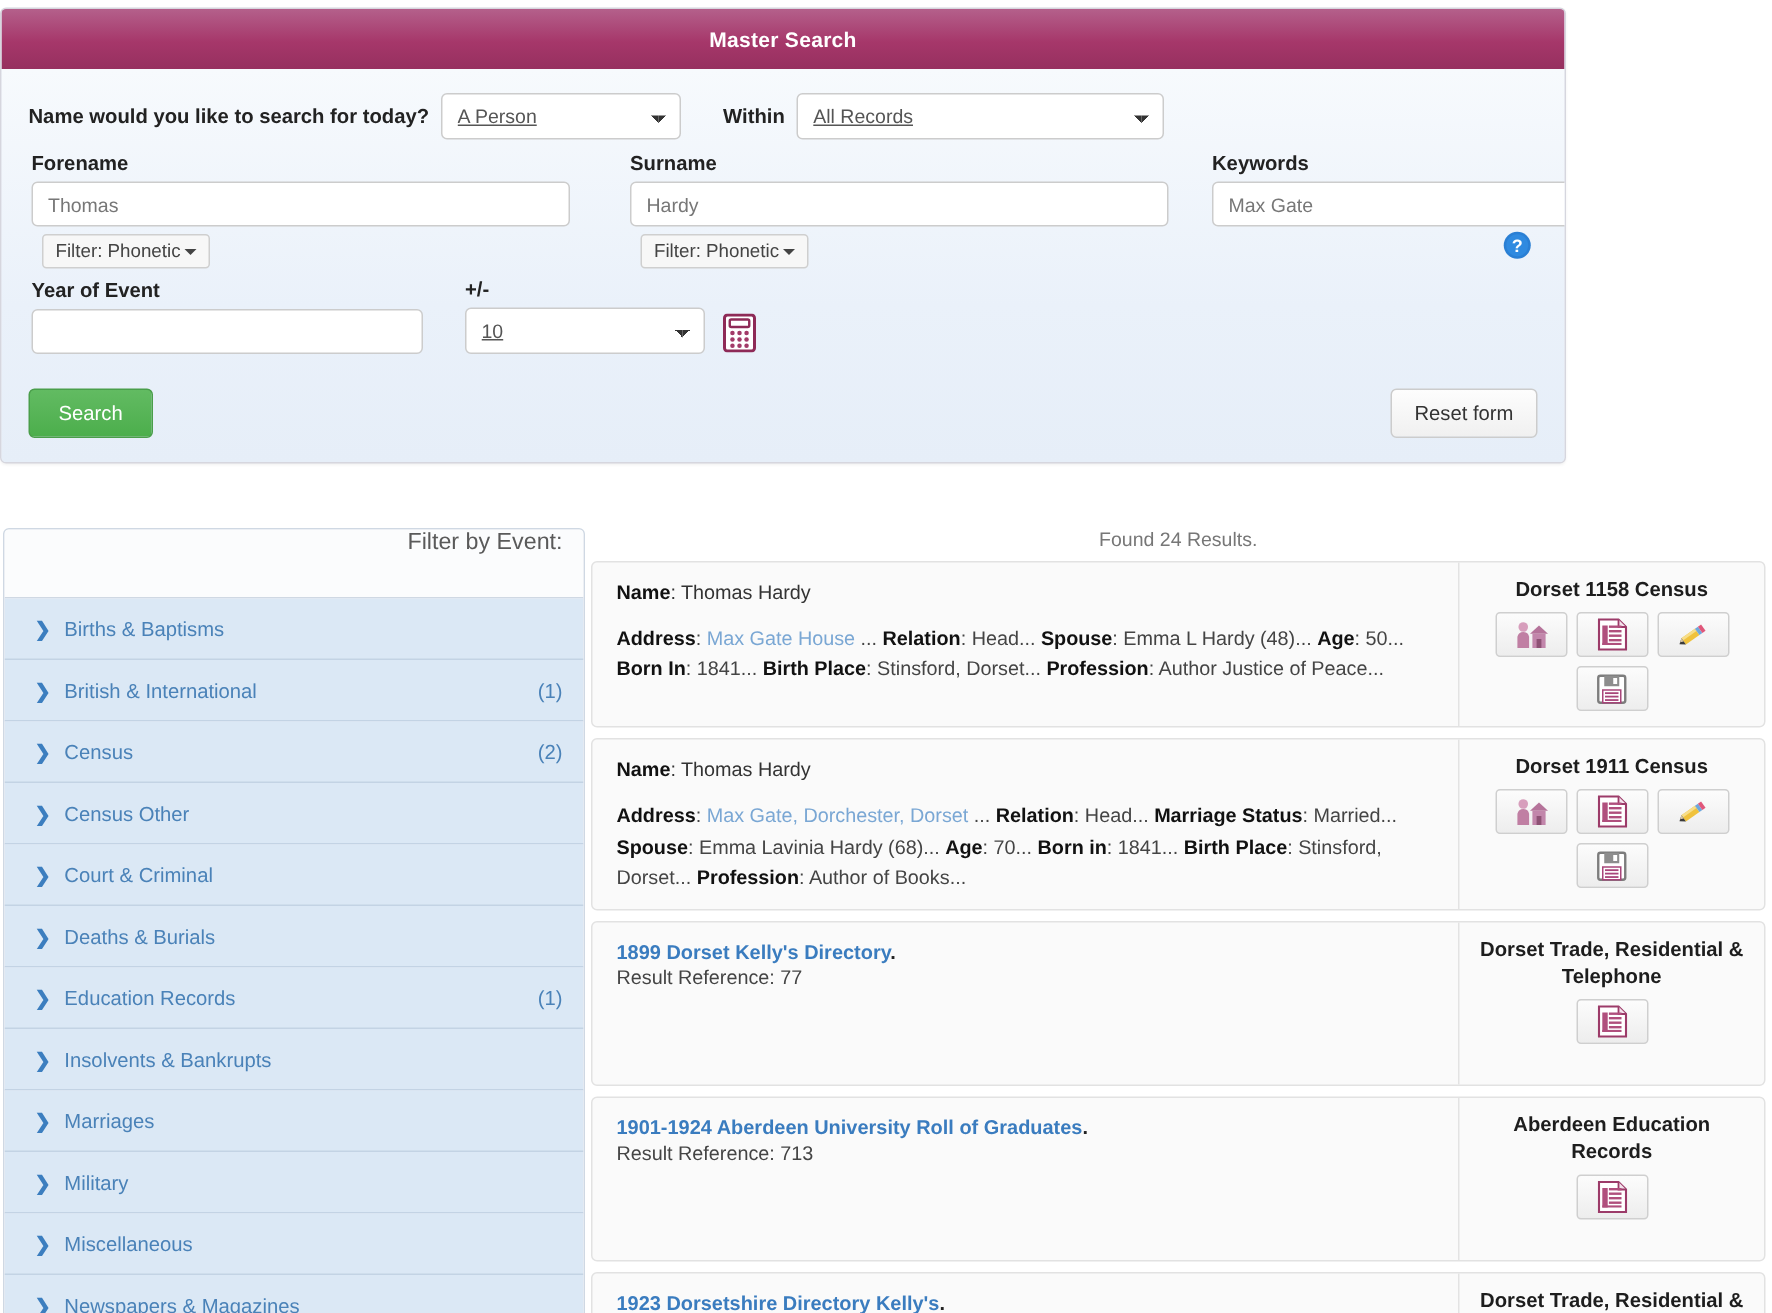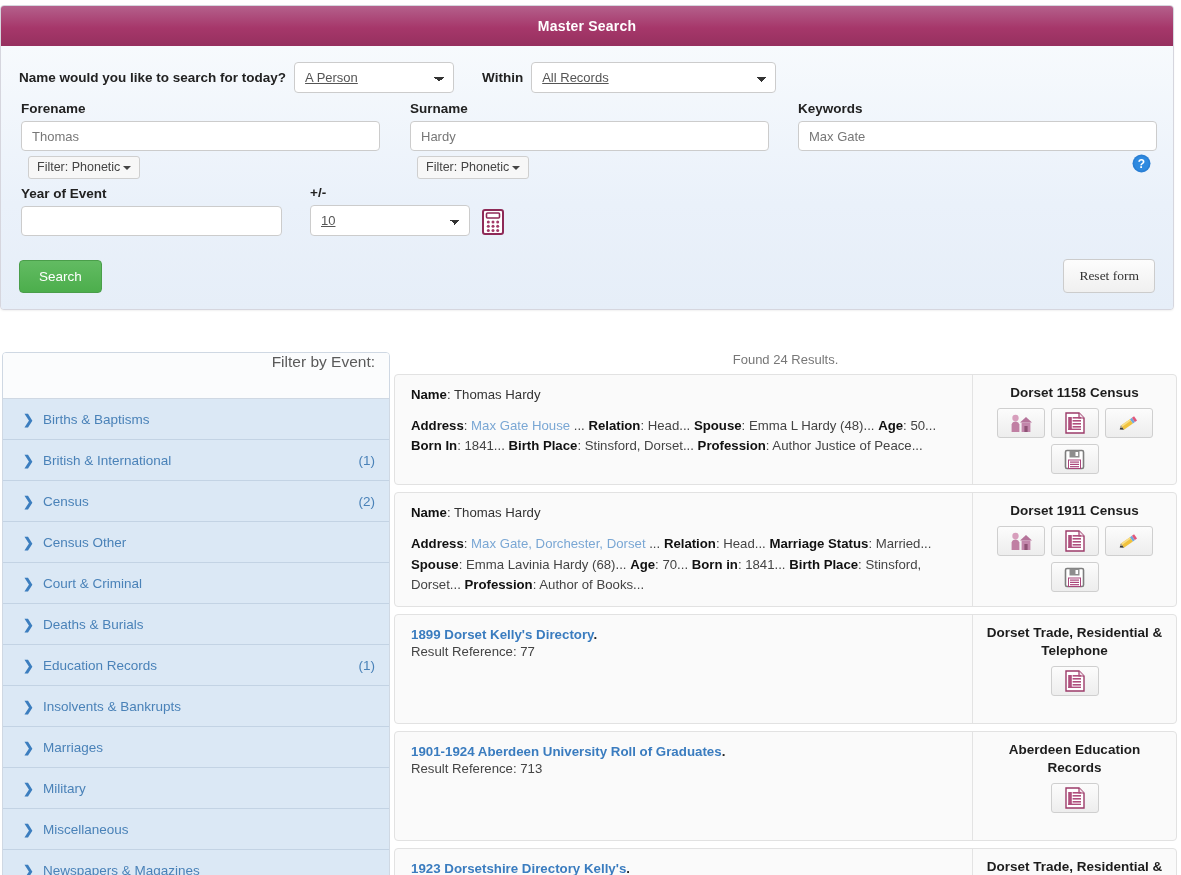--- a/index.html
+++ b/index.html
@@ -10,21 +10,21 @@
     font-family: "Liberation Sans", sans-serif;
     font-size: 13px;
     color: #333333;
     overflow: hidden;
   }
 
   
   #search-panel {
     position: absolute;
     left: 0; top: 5px;
-    width: 1174px;
+    width: 1044px;
     border: 1px solid #d6d6de;
     border-radius: 4px;
     background: #eef3fa;
     overflow: hidden;
     box-shadow: 0 1px 2px rgba(0,0,0,.06);
   }
   #panel-header {
     height: 40px;
     background: linear-gradient(to bottom, #b4608b 0%, #a6376a 55%, #96305f 100%);
     color: #ffffff;
@@ -89,21 +89,21 @@
     padding: 0 10px;
     font-family: "Liberation Sans", sans-serif;
     font-size: 13px;
     color: #777;
   }
   .txt::placeholder { color: #888; }
   #forename-field { width: 359px; }
   #surname-field  { width: 359px; }
   #keywords-field { width: 359px; }
   .col-fore { margin-left: 2px; }
-  .col-sur  { margin-left: 30px; }
+  .col-sur  { margin-left: 40px; }
   .col-key  { margin-left: 29px; }
 
   .filter-btn {
     margin-top: 5px;
     align-self: flex-start;
     margin-left: 7px;
     background: #f7f7f7;
     border: 1px solid #cfcfcf;
     border-radius: 3px;
     font-size: 12.5px;
@@ -159,21 +159,21 @@
   }
   #reset-button {
     margin-left: auto;
     background: linear-gradient(to bottom,#fdfdfd 0%, #f0f0f0 100%);
     border: 1px solid #cccccc;
     border-radius: 4px;
     color: #333;
     font-size: 13.5px;
     padding: 8px 15px;
     cursor: pointer;
-    font-family: Liberation Serif, serif;
+    font-family: Liberation Sans, sans-serif;
   }
 
   
   #lower { position: absolute; top: 352px; left: 0; width: 1181px; height: 523px; }
 
   
   #sidebar {
     position: absolute; left: 2px; top: 0;
     width: 388px;
     border: 1px solid #cfd8e3;

